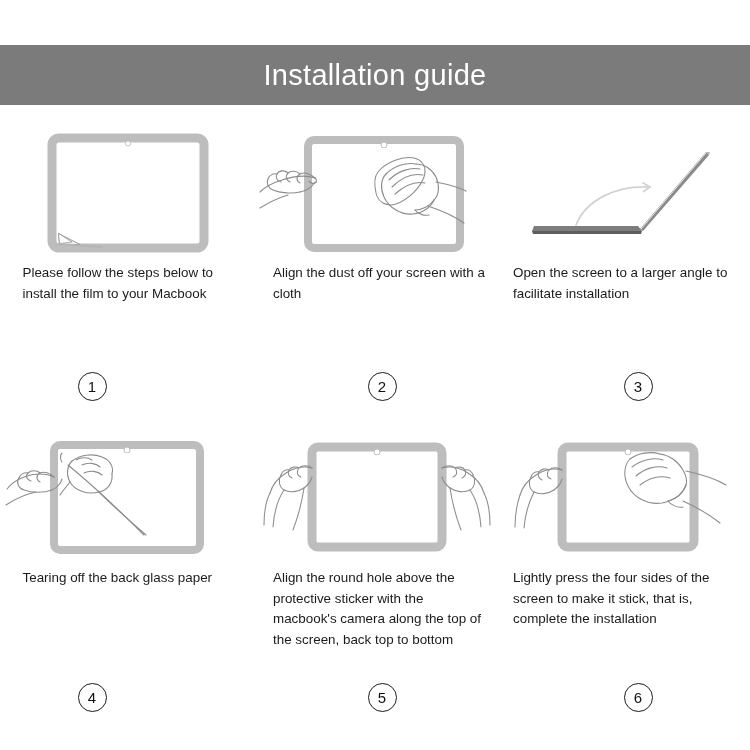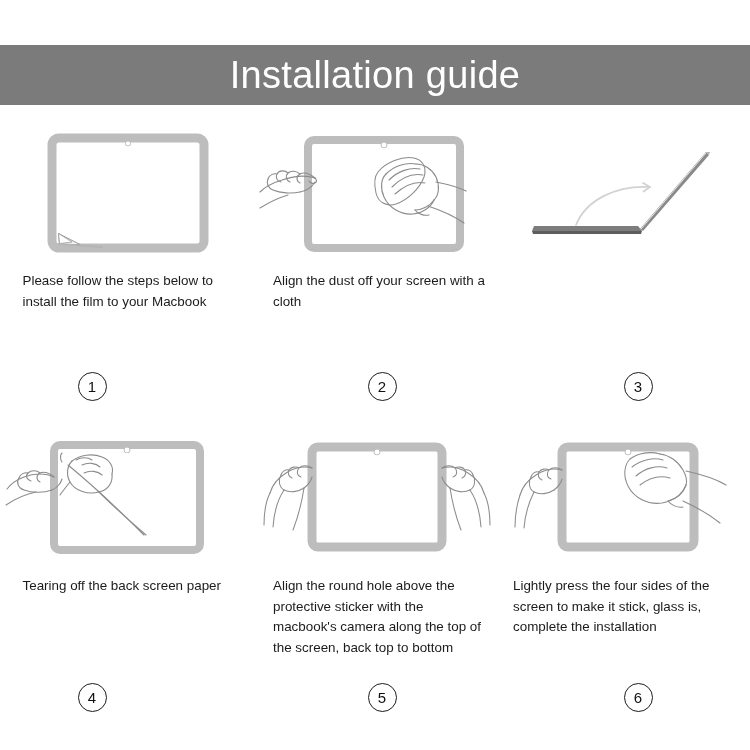--- a/index.html
+++ b/index.html
@@ -9,37 +9,37 @@
     overflow:hidden;position:relative;
   }
   #page{width:750px;height:750px;position:relative;background:#fff;}
 
   
   .header-bar{
     position:absolute;left:0;top:45px;width:750px;height:60px;
     background:#7b7b7b;display:flex;align-items:center;justify-content:center;
   }
   .header-title{
-    color:#ffffff;font-size:38px;font-weight:400;letter-spacing:.3px;
+    color:#ffffff;font-size:29px;font-weight:400;letter-spacing:.3px;
     font-family:"Liberation Sans","DejaVu Sans",sans-serif;
   }
 
   
   .steps{
     position:absolute;left:0;top:120px;width:750px;height:610px;
     display:grid;grid-template-columns:1fr 1fr 1fr;grid-template-rows:1fr 1fr;
   }
   .step{position:relative;display:flex;flex-direction:column;align-items:center;}
   .illus{
     width:230px;height:125px;position:relative;margin-top:10px;
   }
   .illus svg{display:block;width:230px;height:125px;overflow:visible;}
 
   .caption{
-    width:215px;margin-top:16px;
+    width:215px;margin-top:8px;
     font-size:13.4px;line-height:20.5px;color:#1b1b1b;text-align:left;
     font-family:"Liberation Sans","DejaVu Sans",sans-serif;
   }
   .step-col-1 .caption{padding-left:10px;}
   .step-col-2 .caption{padding-left:8px;width:212px;}
   .step-col-3 .caption{padding-left:4px;width:228px;}
 
   .num-wrap{position:absolute;left:0;width:100%;display:flex;justify-content:center;}
   .row1 .num-wrap{top:252px;}
   .row2 .num-wrap{top:258px;}
@@ -141,20 +141,21 @@
           <path d="M22 101 L132 101 L131 104 L23 104 Z" fill="#5d5d5d"></path>
 
           <path d="M130 99 L196 22 L199 25 L133 101 Z" fill="#8a8a8a"></path>
           <path d="M196 22 L199 25 L200 22 Z" fill="#b5b5b5"></path>
           <path d="M131 99 L196 23" stroke="#ffffff" stroke-width="0.8" fill="none"></path>
 
           <path d="M66 95 C76 70 106 55 140 57" fill="none" stroke="#d2d2d2" stroke-width="1.7" stroke-linecap="round"></path>
           <path d="M140 57 L133 53 M140 57 L133.5 61.5" fill="none" stroke="#d2d2d2" stroke-width="1.7" stroke-linecap="round"></path>
         </svg>
       </div>
+      <div class="caption">Open the screen to a larger angle to facilitate installation</div>
       <div class="num-wrap">
         <div class="step-num">3</div>
       </div>
     </div>
 
     <div class="step row2 c1 step-col-1">
       <div class="illus">
         <svg viewBox="0 0 230 125" xmlns="http://www.w3.org/2000/svg">
           <rect x="44" y="10" width="146" height="105" rx="6" ry="6" fill="none" stroke="#bdbdbd" stroke-width="8"></rect>
           <circle cx="117" cy="15" r="3" fill="#ffffff" stroke="#bdbdbd" stroke-width="1"></circle>
@@ -177,21 +178,21 @@
             <path d="M72 30 C78 27 86 28 90 32"></path>
             <path d="M74 38 C80 35 88 36 92 40"></path>
             <path d="M60 47 C56 52 52 57 50 60"></path>
 
             <path d="M58 30 C80 48 112 78 134 100"></path>
             <path d="M88 56 C104 72 122 88 136 100"></path>
             <path d="M52 27 C50 24 50 20 52 18"></path>
           </g>
         </svg>
       </div>
-      <div class="caption">Tearing off the back screen paper</div>
+      <div class="caption">Tearing off the back glass paper</div>
       <div class="num-wrap">
         <div class="step-num">4</div>
       </div>
     </div>
 
     <div class="step row2 c2 step-col-2">
       <div class="illus">
         <svg viewBox="0 0 230 125" xmlns="http://www.w3.org/2000/svg">
           <rect x="52" y="12" width="130" height="100" rx="6" ry="6" fill="none" stroke="#bdbdbd" stroke-width="9"></rect>
           <circle cx="117" cy="17" r="3" fill="#ffffff" stroke="#bdbdbd" stroke-width="1"></circle>
@@ -258,20 +259,20 @@
                      C164 66 173 59 176 50"></path>
             <path d="M150 19 C159 20 168 26 173 35 C177 42 177 47 176 50"></path>
             <path d="M176 50 C173 58 166 64 158 66"></path>
             <path d="M158 66 C161 70 167 73 173 72"></path>
 
             <path d="M176 36 C190 39 206 44 216 50" stroke-width="1.15"></path>
             <path d="M173 66 C186 72 200 80 210 88" stroke-width="1.15"></path>
           </g>
         </svg>
       </div>
-      <div class="caption">Lightly press the four sides of the screen to make it stick, glass is, complete the installation</div>
+      <div class="caption">Lightly press the four sides of the screen to make it stick, that is, complete the installation</div>
       <div class="num-wrap">
         <div class="step-num">6</div>
       </div>
     </div>
 
   </div>
 </div>
 
 </body></html>

